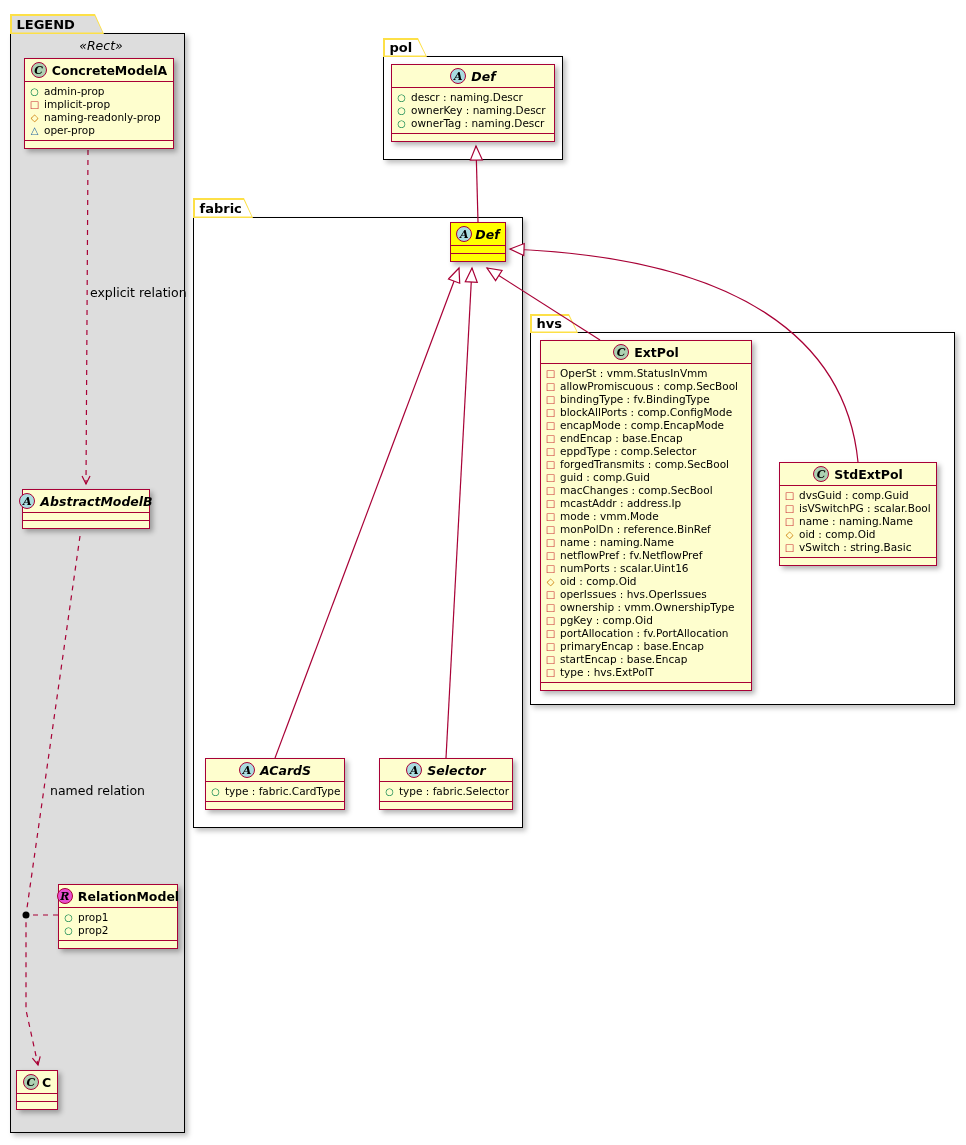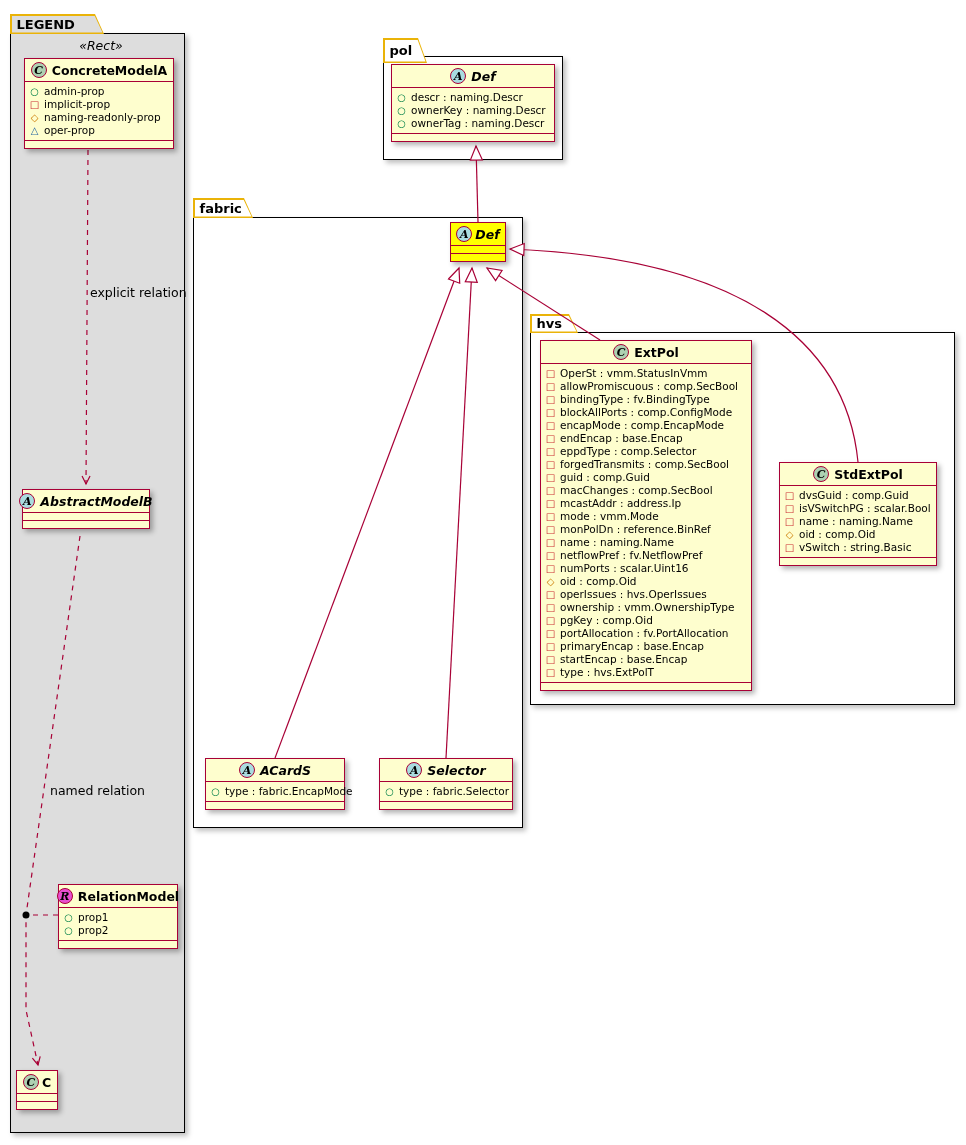--- a/index.html
+++ b/index.html
@@ -3,21 +3,21 @@
 <meta charset="utf-8">
 <style>
   * { margin:0; padding:0; box-sizing:border-box; }
   body { font-family:"DejaVu Sans", sans-serif; background:#ffffff; color:#000; }
   .canvas { position:relative; width:966px; height:1145px; background:#fff; overflow:hidden; }
 
   
   .pkg-body { position:absolute; border:1.5px solid #000; background:#fff;
               box-shadow:3px 3px 5px rgba(0,0,0,0.25); }
   .pkg-body.gray { background:#ddd; }
-  .tab { position:absolute; background:#eab308;
+  .tab { position:absolute; background:#fde047;
          clip-path:polygon(0 0, calc(100% - 9px) 0, 100% 100%, 0 100%); }
   .tab-inner { position:absolute; inset:1.5px;
          clip-path:polygon(0 0, calc(100% - 8px) 0, 100% 100%, 0 100%);
          background:#fff; display:flex; align-items:center;
          padding:0 14px 0 5px; font-weight:bold; font-size:13px; }
   .tab-inner.gray { background:#ddd; }
 
   
   .cls { position:absolute; background:#FEFECE; border:1.5px solid #A80036;
          box-shadow:3px 3px 5px rgba(0,0,0,0.3); }
@@ -57,21 +57,21 @@
 <div class="canvas">
 
   <div class="pkg-body gray" style="left:10px; top:33px; width:175px; height:1100px;"></div>
   <div class="pkg-body" style="left:383px; top:56px; width:180px; height:104px;"></div>
   <div class="pkg-body" style="left:193px; top:217px; width:330px; height:611px;"></div>
   <div class="pkg-body" style="left:530px; top:332px; width:425px; height:373px;"></div>
 
   <div class="tab" style="left:10px; top:14px; width:94px; height:20px;">
     <div class="tab-inner gray">LEGEND</div>
   </div>
-  <div class="tab" style="left:383px; top:38px; width:44px; height:25px;">
+  <div class="tab" style="left:383px; top:38px; width:44px; height:19px;">
     <div class="tab-inner">pol</div>
   </div>
   <div class="tab" style="left:193px; top:198px; width:60px; height:20px;">
     <div class="tab-inner">fabric</div>
   </div>
   <div class="tab" style="left:530px; top:314px; width:48px; height:19px;">
     <div class="tab-inner">hvs</div>
   </div>
 
   <svg class="edges" width="966" height="1145" viewBox="0 0 966 1145">
@@ -157,21 +157,21 @@
   </div>
 
   <div class="cls abstract" style="left:205px; top:758px; width:140px;">
     <div class="cls-header">
       <span class="spot spot-a">A</span>
       <span class="cls-name">ACardS</span>
     </div>
     <div class="cls-props">
         <div class="prop-row">
           <span class="picon ic-circle">○</span>
-          <span class="ptext">type : fabric.EncapMode</span>
+          <span class="ptext">type : fabric.CardType</span>
         </div>
       </div>
     <div class="cls-footer"></div>
   </div>
 
   <div class="cls abstract" style="left:379px; top:758px; width:134px;">
     <div class="cls-header">
       <span class="spot spot-a">A</span>
       <span class="cls-name">Selector</span>
     </div>

